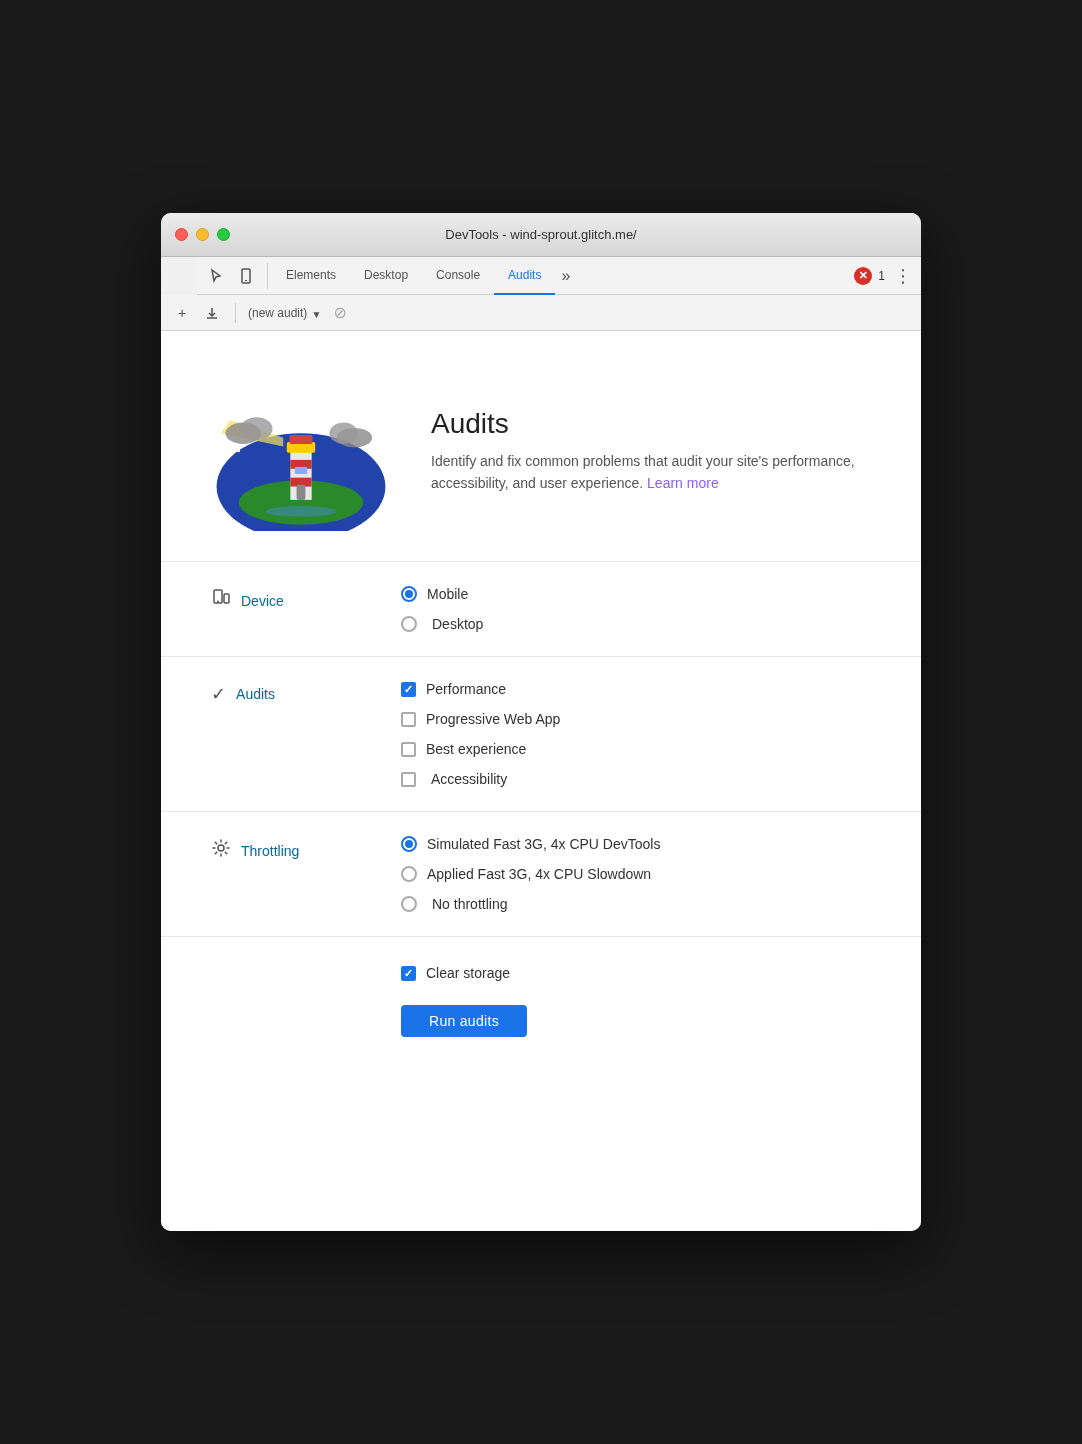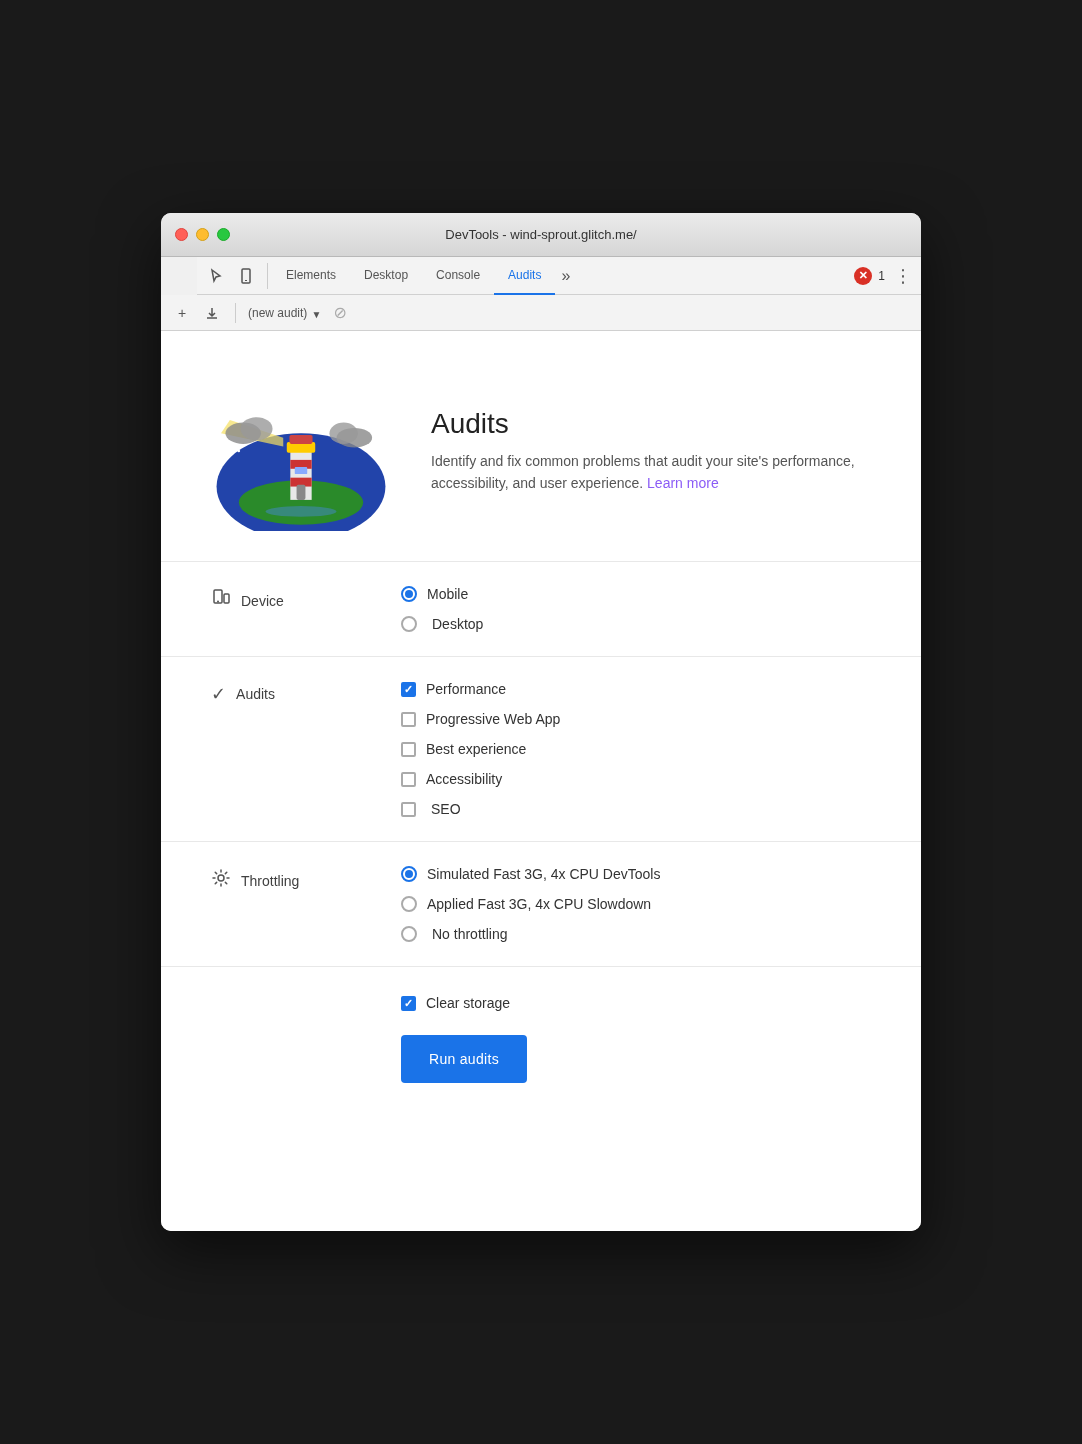--- a/index.html
+++ b/index.html
@@ -231,21 +231,21 @@
       width: 160px;
       flex-shrink: 0;
       padding-top: 2px;
     }
     .setting-label-icon {
       font-size: 18px;
       color: #555;
     }
     .setting-label-text {
       font-size: 14px;
-      color: #404040;
+      color: #0369a1;
       font-weight: 400;
     }
     .setting-options {
       flex: 1;
     }
     .radio-option, .checkbox-option {
       display: flex;
       align-items: center;
       gap: 10px;
       margin-bottom: 14px;
@@ -305,21 +305,21 @@
       display: flex;
       align-items: center;
       gap: 10px;
       margin-bottom: 24px;
     }
     .run-audits-btn {
       background: #1a73e8;
       color: white;
       border: none;
       border-radius: 4px;
-      padding: 16px 28px;
+      padding: 8px 28px;
       font-size: 14px;
       font-weight: 500;
       cursor: pointer;
       letter-spacing: 0.3px;
     }
     
     .lighthouse-svg {
       width: 180px;
       height: 160px;
     }
@@ -479,24 +479,20 @@
             <span class="option-text">Progressive Web App</span>
           </div>
           <div class="checkbox-option">
             <div class="checkbox-input"></div>
             <span class="option-text">Best experience</span>
           </div>
           <div class="checkbox-option">
             <div class="checkbox-input"></div>
             <span class="option-text">Accessibility</span>
           </div>
-          <div class="checkbox-option">
-            <div class="checkbox-input"></div>
-            <span class="option-text">SEO</span>
-          </div>
         </div>
       </div>
 
       <div class="setting-row">
         <div class="setting-label">
           <span class="setting-label-icon">
             <svg width="20" height="20" viewBox="0 0 20 20" fill="none">
               <circle cx="10" cy="10" r="3" stroke="#555" stroke-width="1.5"></circle>
               <path d="M10 2v2M10 16v2M2 10h2M16 10h2M4.22 4.22l1.42 1.42M14.36 14.36l1.42 1.42M4.22 15.78l1.42-1.42M14.36 5.64l1.42-1.42" stroke="#555" stroke-width="1.5" stroke-linecap="round"></path>
             </svg>

